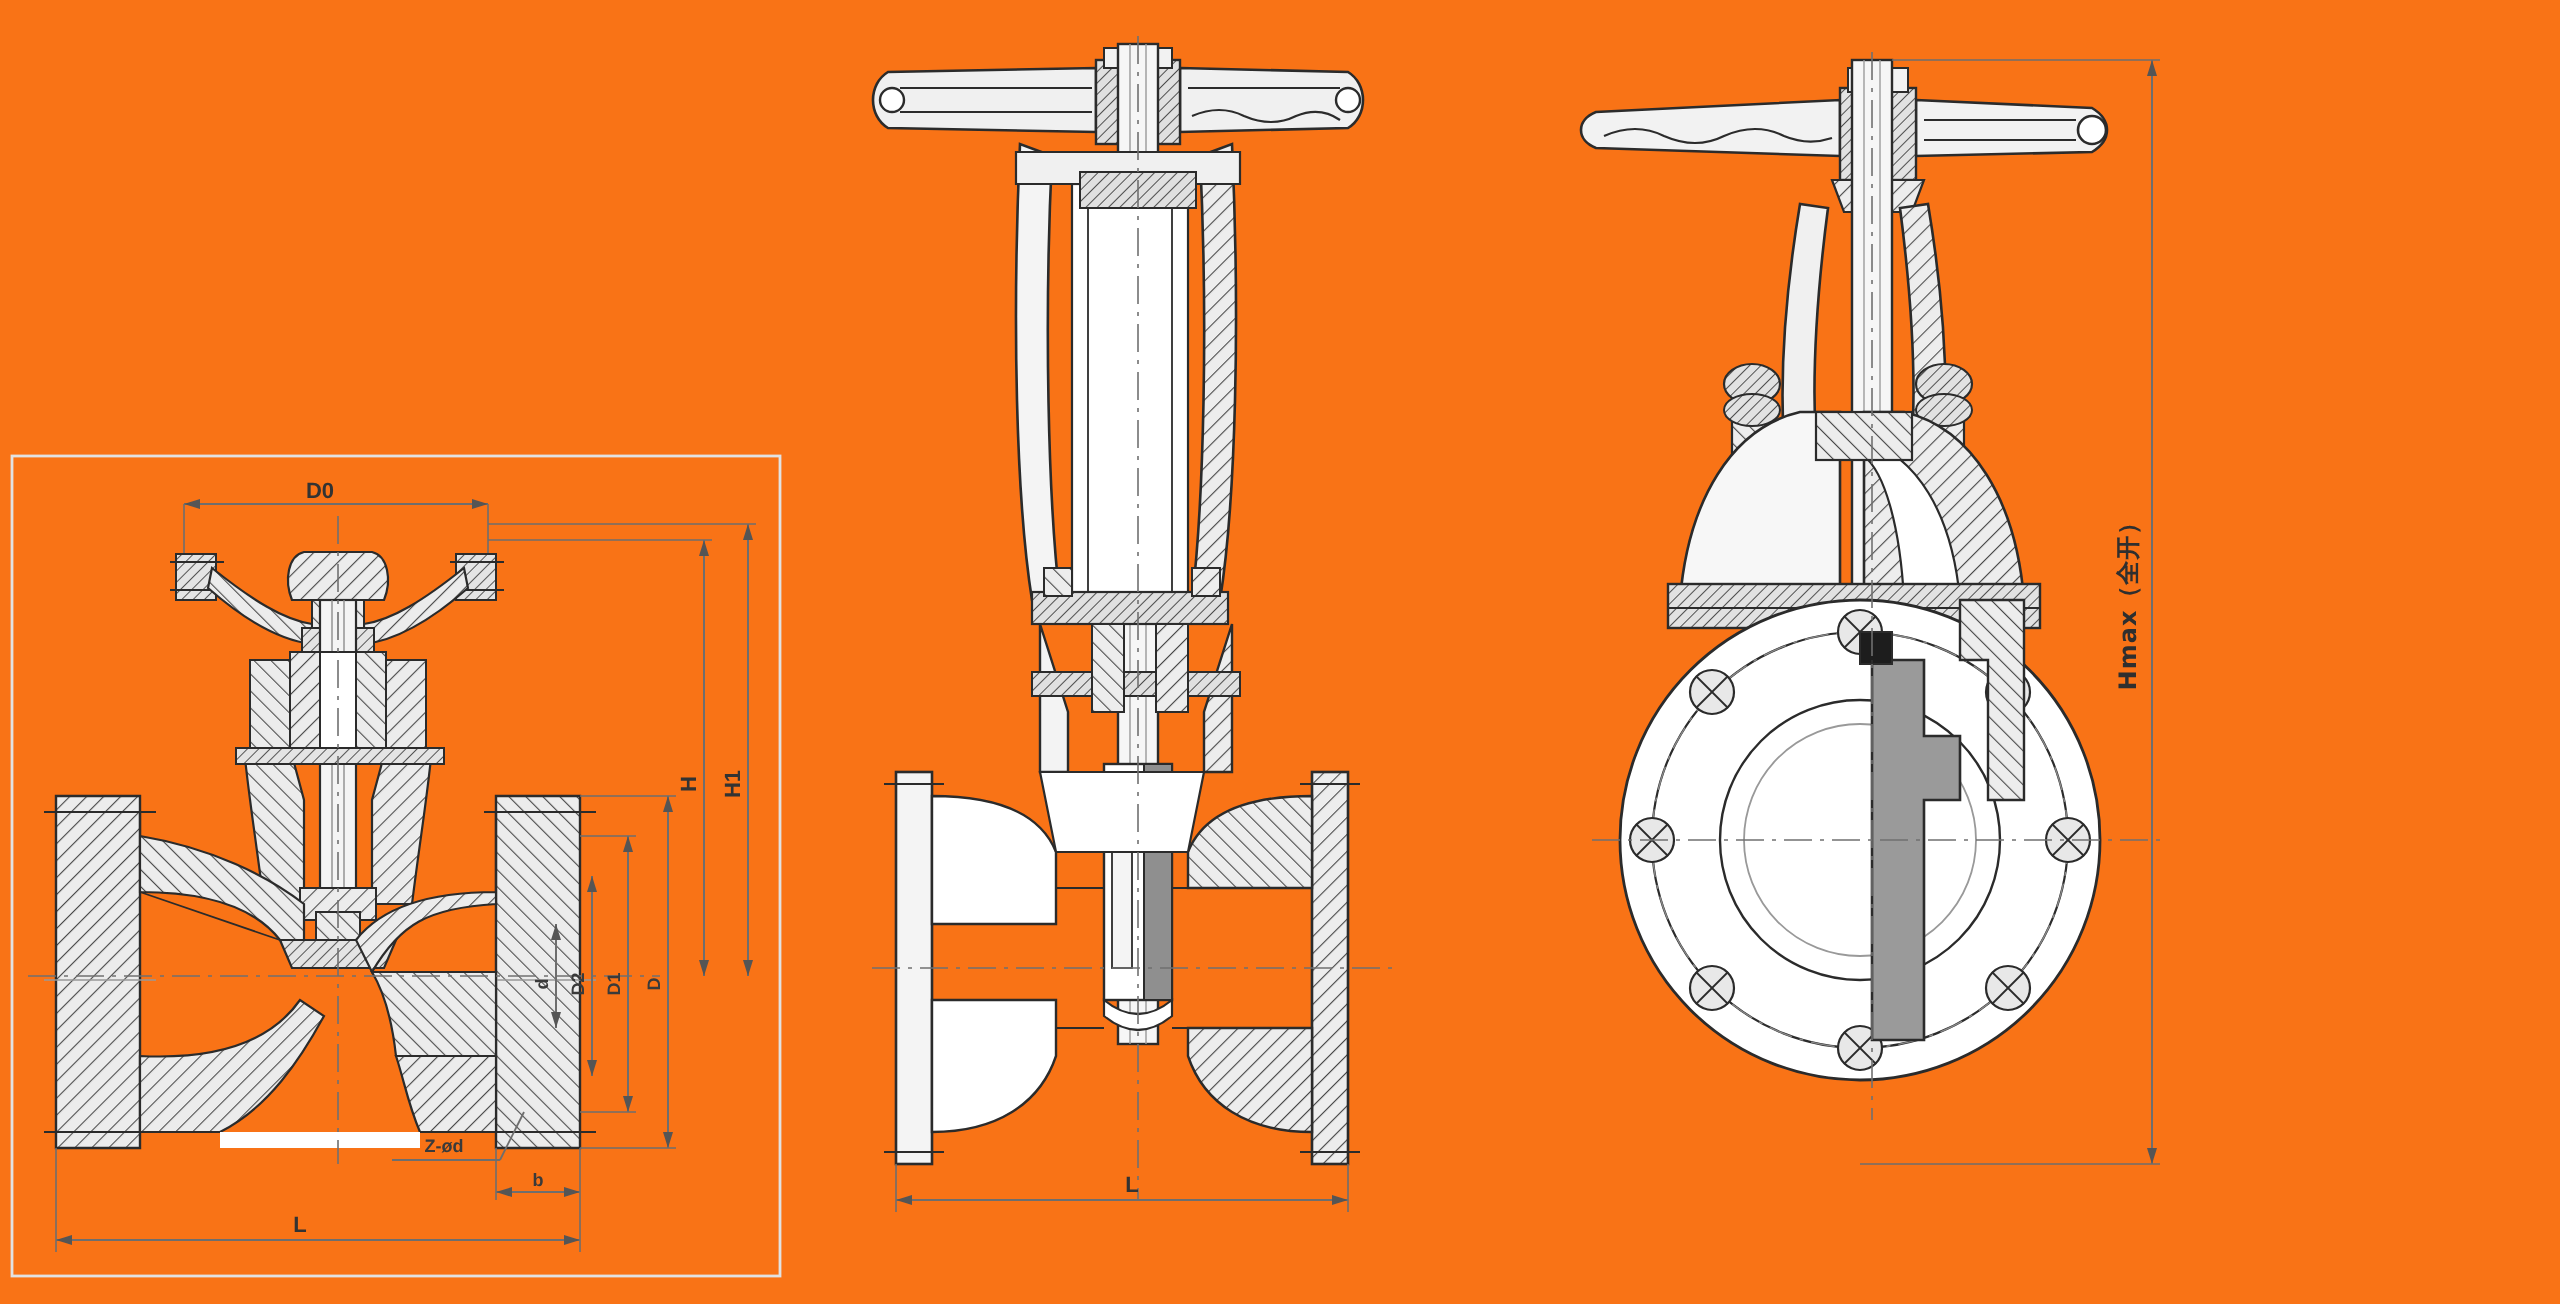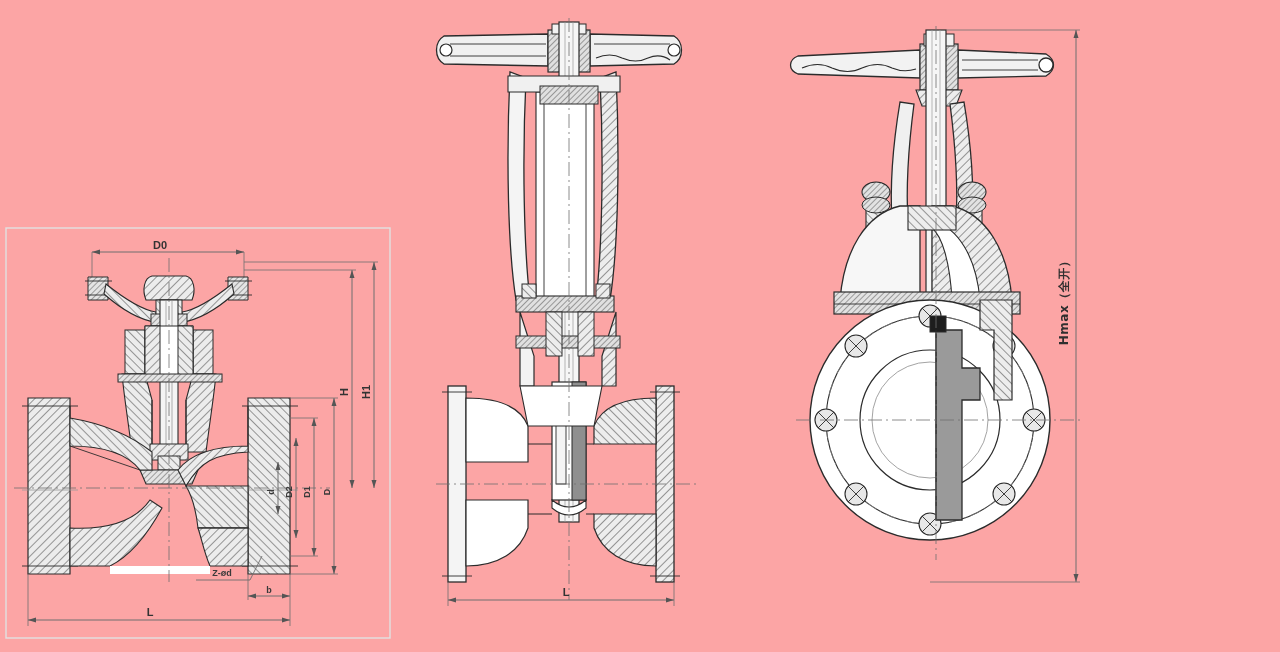--- a/index.html
+++ b/index.html
@@ -12,21 +12,21 @@
     width: 1280px;
     height: 652px;
     overflow: hidden;
     font-family: "Liberation Sans", sans-serif;
     color: #2b2b2b;
   }
   #sheet {
     position: relative;
     width: 1280px;
     height: 652px;
-    background: #fca5a5;
+    background: #f97316;
   }
   .fig {
     position: absolute;
     top: 0;
     height: 652px;
   }
   #fig-globe  { left: 0;    width: 420px; }
   #fig-gate   { left: 420px; width: 360px; }
   #fig-gatebig{ left: 780px; width: 500px; }
 

